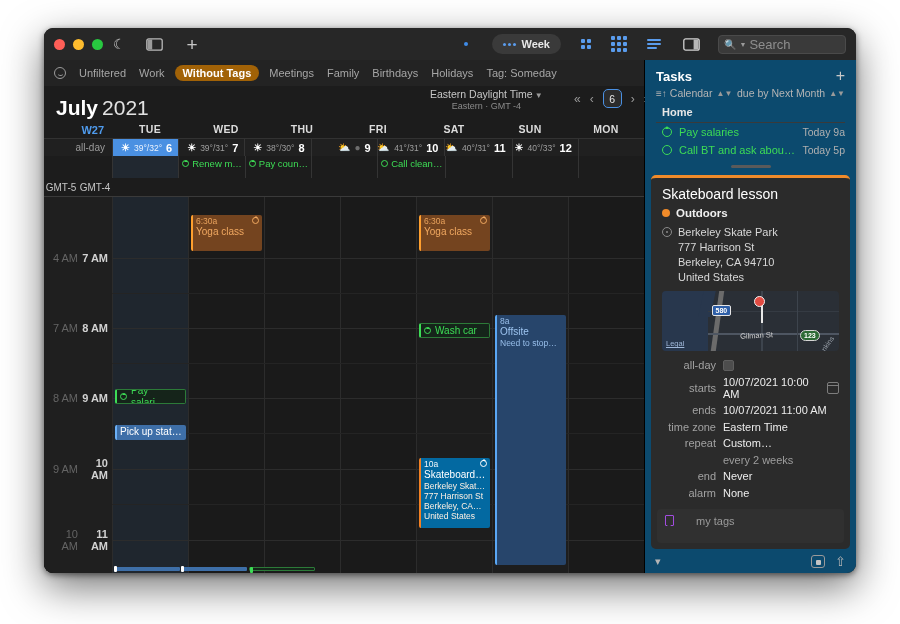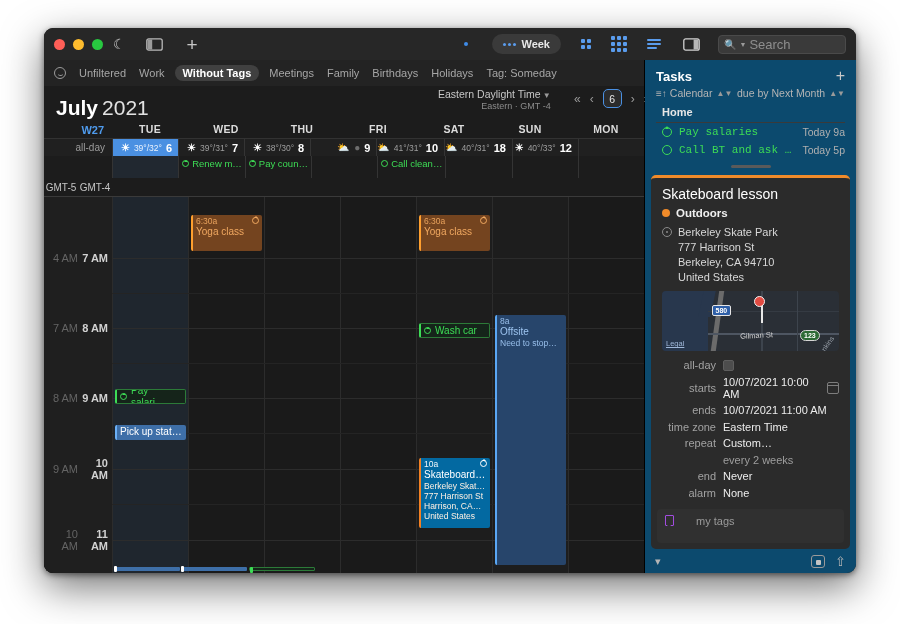--- a/index.html
+++ b/index.html
@@ -117,41 +117,41 @@
     position: relative; flex: none;
   }
   .tagbar .smiley:after {
     content: ""; position: absolute; left: 2.5px; bottom: 2.5px;
     width: 5px; height: 2.5px;
     border-bottom: 1.2px solid #9a9a9a;
     border-radius: 0 0 4px 4px;
   }
   .tag-item { white-space: nowrap; }
   .tag-item.active {
-    background: #404040;
+    background: #a16207;
     color: #fff;
     font-weight: 700;
     border-radius: 9px;
     padding: 2px 8px;
     margin: 0 -3px;
   }
   
   .monthrow {
     height: 34px;
     display: flex; align-items: flex-end;
     padding: 0 0 2px 12px;
     flex: none;
     position: relative;
   }
   .month-title { font-size: 21px; color: #fff; font-weight: 700; line-height: 1; }
   .month-title .yr { font-weight: 300; color: #e2e2e2; margin-left: 4px; }
   .tz-block {
     position: absolute;
-    left: 394px; top: 2px;
-    text-align: right;
+    left: 386px; top: 2px;
+    text-align: center;
   }
   .tz-line1 { font-size: 10.5px; color: #c7c7c7; }
   .tz-line1 .chev { font-size: 8px; color: #9a9a9a; margin-left: 2px; }
   .tz-line2 { font-size: 9px; color: #8c8c8c; margin-top: 1px; }
   .navgroup {
     position: absolute;
     left: 530px; top: 3px;
     display: flex; align-items: center; gap: 9px;
     color: #9a9a9a; font-size: 12px;
   }
@@ -378,21 +378,21 @@
     width: 10px; height: 10px; border-radius: 50%;
     border: 1.5px solid #3ddc55; flex: none; margin-right: 7px;
     position: relative;
   }
   .task-row .tring.arrow:after {
     content: ""; position: absolute; top: -2px; left: 1.8px;
     border-left: 2.6px solid transparent;
     border-right: 2.6px solid transparent;
     border-bottom: 3.2px solid #3ddc55;
   }
-  .task-name { color: #3ddc55; flex: 1; white-space: nowrap; overflow: hidden; text-overflow: ellipsis; font-family: Liberation Mono, monospace; }
+  .task-name { color: #3ddc55; flex: 1; white-space: nowrap; overflow: hidden; text-overflow: ellipsis; }
   .task-due { color: #b0b0b0; font-size: 10.5px; margin-left: 6px; }
   .drag-handle {
     height: 10px; display: flex; align-items: center; justify-content: center;
     margin-top: 2px;
   }
   .drag-handle i { width: 40px; height: 3px; background: #5a5a5a; border-radius: 2px; display: block; }
   .inspector-card {
     margin: 4px 6px 0 6px;
     background: #2b2b2b;
     border-radius: 5px;
@@ -670,21 +670,21 @@
             <span class="daynum">9</span>
           </div>
           <div class="ad-cell">
             <span class="wx">⛅</span>
             <span class="temps">41°/31°</span>
             <span class="daynum">10</span>
           </div>
           <div class="ad-cell">
             <span class="wx">⛅</span>
             <span class="temps">40°/31°</span>
-            <span class="daynum">18</span>
+            <span class="daynum">11</span>
           </div>
           <div class="ad-cell">
             <span class="wx">☀</span>
             <span class="temps">40°/33°</span>
             <span class="daynum">12</span>
           </div>
           <div class="ad-cell"></div>
         </div>
 
         <div class="adevents">
@@ -762,21 +762,21 @@
               <div class="ev ev-green-out" style="top:126px;height:15px;">
                 <span class="ring arrow"></span>
                 <span class="etitle">Wash car</span>
               </div>
               <div class="ev ev-orange-solid" style="top:261px;height:70px;">
                 <span class="ev-repeat"></span>
                 <div class="etime">10a</div>
                 <div class="etitle">Skateboard…</div>
                 <div class="sub">Berkeley Skat…</div>
                 <div class="sub">777 Harrison St</div>
-                <div class="sub">Harrison, CA…</div>
+                <div class="sub">Berkeley, CA…</div>
                 <div class="sub">United States</div>
               </div>
             </div>
 
             <div class="col weekend">
               <div class="ev ev-blue" style="top:118px;height:250px;">
                 <div class="etime">8a</div>
                 <div class="etitle">Offsite</div>
                 <div class="etime">Need to stop…</div>
               </div>

